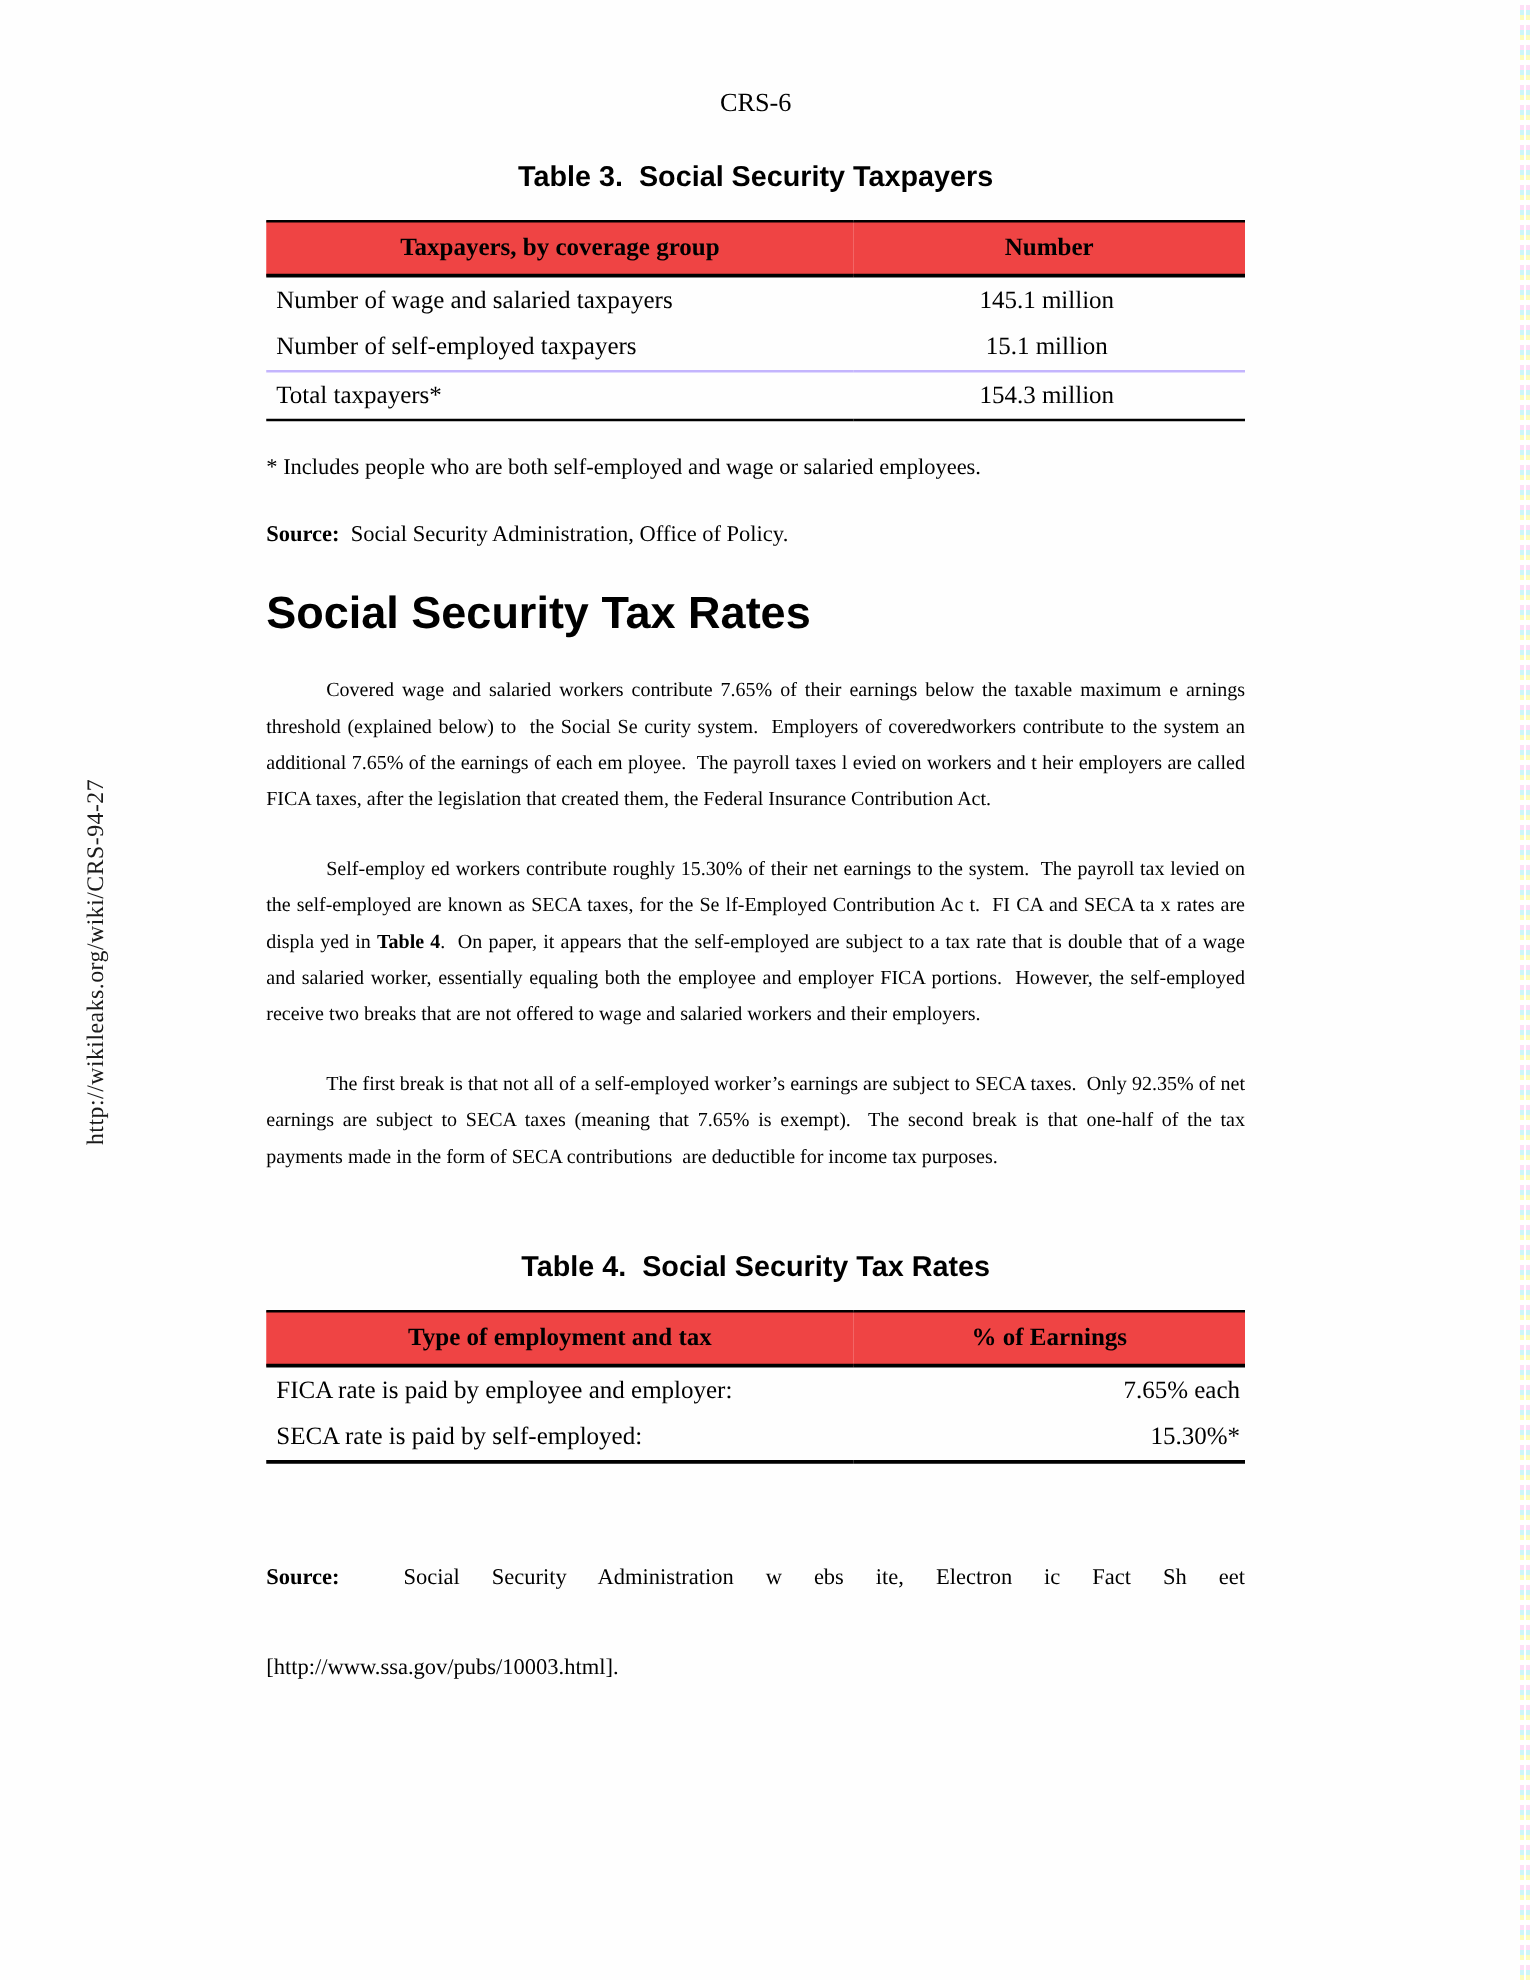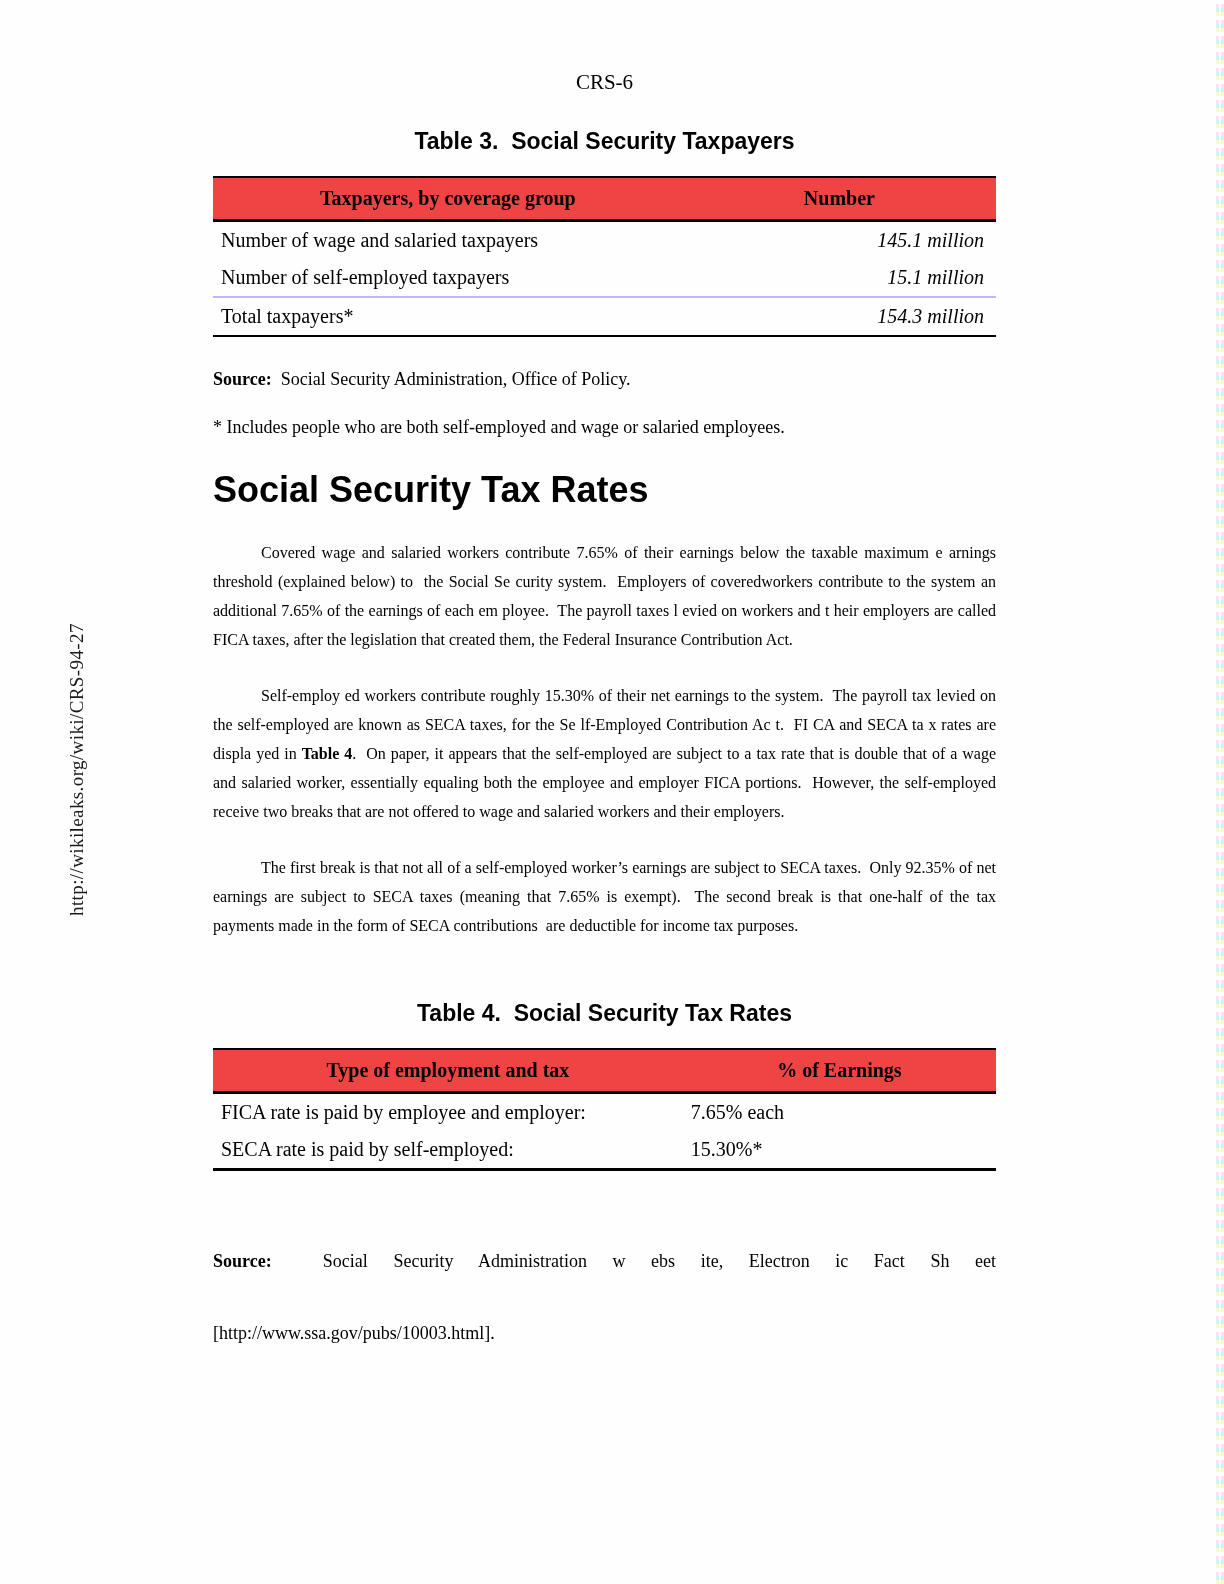--- a/index.html
+++ b/index.html
@@ -51,22 +51,22 @@
   col.col-value { width: 40%; }
   thead th {
     background: #ef4444;
     border-top: 2px solid #000;
     border-bottom: 3px solid #000;
     font-weight: bold;
     padding: 9px 4px;
     text-align: center;
   }
   tbody td { padding: 7px 4px 7px 8px; }
-  .t3 td.value { text-align: right; padding-right: 12px; font-style: italic; }
-  .t4 td.value { text-align: left; }
+  .t3 td.value { text-align: center; padding-right: 12px; }
+  .t4 td.value { text-align: right; }
   .t3 tr.total-row td { border-top: 2px solid #c4b5fd; border-bottom: 2px solid #000; }
   .t4 tr.last-row td { border-bottom: 3px solid #000; }
 
   .note { font-size: 18px; line-height: 24px; white-space: pre-wrap; }
   .source-note { margin-top: 30px; }
   .asterisk-note { margin-top: 24px; }
   .note b { font-weight: bold; }
   .justify-both { text-align: justify; }
   .stretch-line { text-align: justify; text-align-last: justify; }
 
@@ -116,23 +116,23 @@
         <td class="label">Number of self-employed taxpayers</td>
         <td class="value">15.1 million</td>
       </tr>
       <tr class="total-row">
         <td class="label">Total taxpayers*</td>
         <td class="value">154.3 million</td>
       </tr>
     </tbody>
   </table>
 
+  <div class="note asterisk-note">* Includes people who are both self-employed and wage or salaried employees.</div>
+
   <div class="note source-note"><b>Source:</b><span>  Social Security Administration, Office of Policy.</span></div>
-
-  <div class="note asterisk-note">* Includes people who are both self-employed and wage or salaried employees.</div>
 
   <h1 class="section-heading">Social Security Tax Rates</h1>
 
   <p class="para">Covered wage and salaried workers contribute 7.65% of their earnings below the taxable maximum e arnings threshold (explained below) to  the Social Se curity system.  Employers of coveredworkers contribute to the system an additional 7.65% of the earnings of each em ployee.  The payroll taxes l evied on workers and t heir employers are called FICA taxes, after the legislation that created them, the Federal Insurance Contribution Act.</p>
 
   <p class="para"><span>Self-employ ed workers contribute roughly 15.30% of their net earnings to the system.  The payroll tax levied on the self-employed are known as SECA taxes, for the Se lf-Employed Contribution Ac t.  FI CA and SECA ta x rates are displa yed in </span><b>Table 4</b><span>.  On paper, it appears that the self-employed are subject to a tax rate that is double that of a wage and salaried worker, essentially equaling both the employee and employer FICA portions.  However, the self-employed receive two breaks that are not offered to wage and salaried workers and their employers.</span></p>
 
   <p class="para">The first break is that not all of a self-employed worker’s earnings are subject to SECA taxes.  Only 92.35% of net earnings are subject to SECA taxes (meaning that 7.65% is exempt).  The second break is that one-half of the tax payments made in the form of SECA contributions  are deductible for income tax purposes.</p>
 
   <div class="table-title t4-title">Table 4.  Social Security Tax Rates</div>

